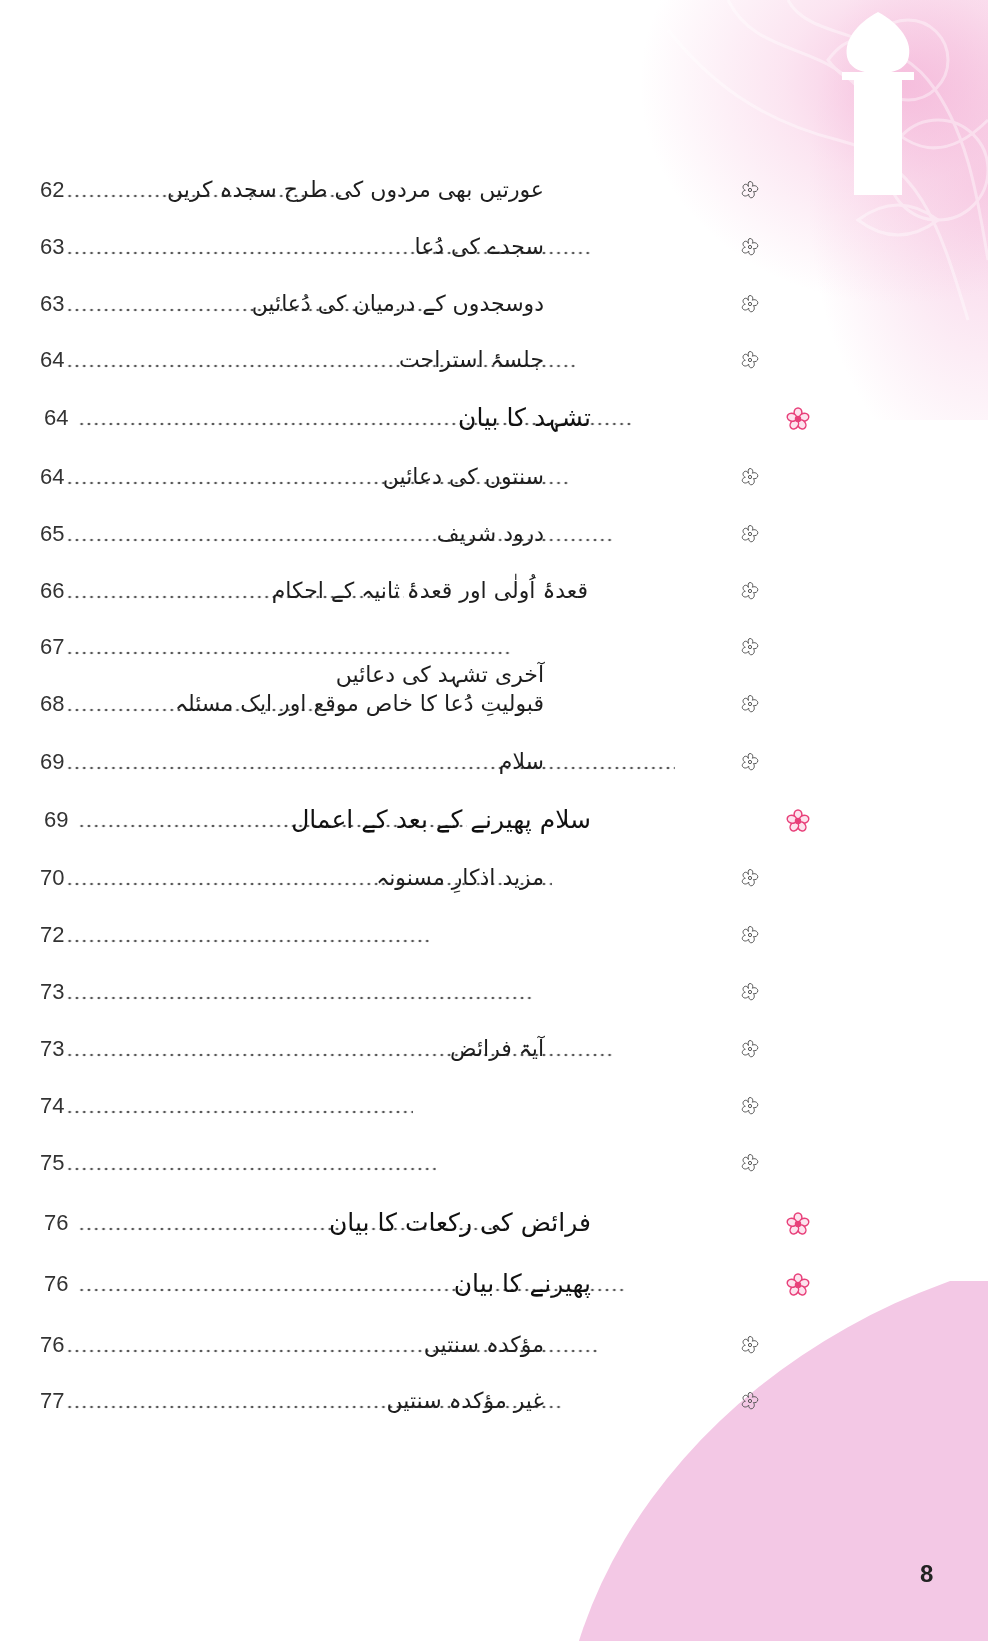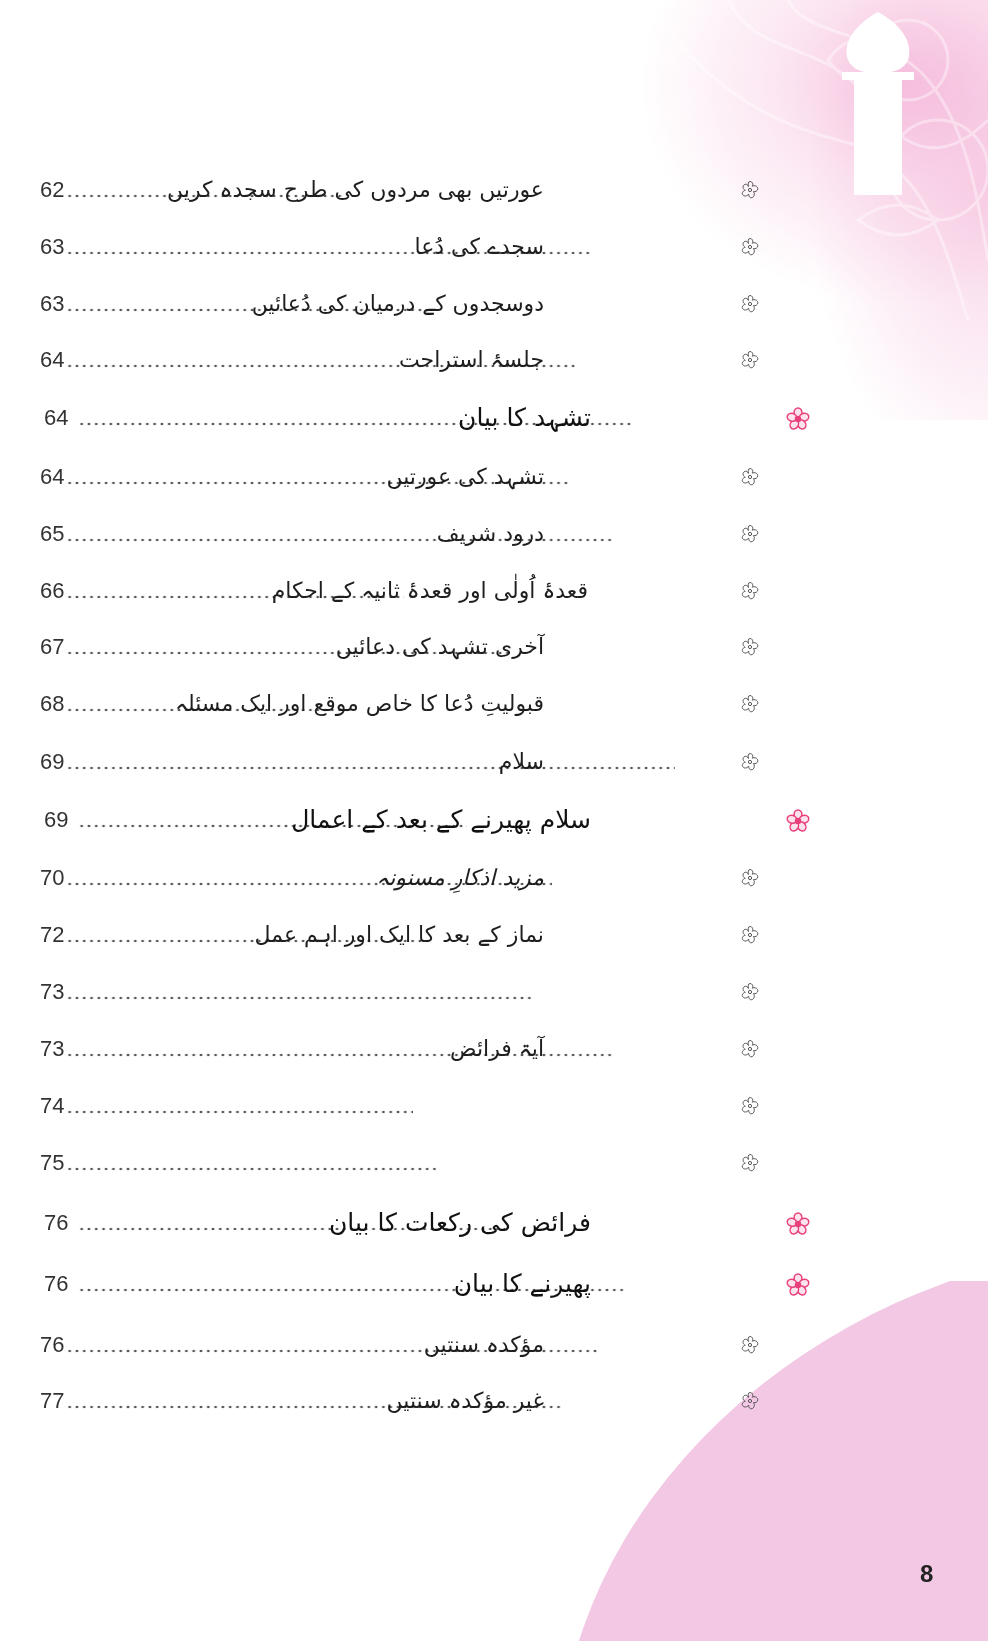--- a/index.html
+++ b/index.html
@@ -200,21 +200,21 @@
             <ellipse cx="15.4" cy="17" rx="3.6" ry="4.4" transform="rotate(144 15.4 17)"></ellipse>
             <ellipse cx="8.6" cy="17" rx="3.6" ry="4.4" transform="rotate(216 8.6 17)"></ellipse>
             <ellipse cx="6.4" cy="10.4" rx="3.6" ry="4.4" transform="rotate(288 6.4 10.4)"></ellipse>
           </g>
           <circle cx="12" cy="12" r="3" fill="#e8407a"></circle>
         </svg></span>
     </div>
     <div class="toc-row sub" style="top: 457px;">
       <span class="toc-page" style="left: 40px;">64</span>
       <span class="toc-dots" style="left: 66px; width: 502px;"></span>
-      <span class="toc-title" style="right: 260px;">تشہد کی عورتیں</span>
+      <span class="toc-title" style="right: 260px;">سنتوں کی دعائیں</span>
       <span class="bullet" style="left: 738px;"><svg viewBox="0 0 24 24" width="24" height="24">
           <g fill="none" stroke="#555" stroke-width="1">
             <path d="M12 3.5 C14.5 3.5 15.5 6.5 14.2 8.2 C16.5 7 19.5 8 19.8 10.6 C20 13 17.2 14.1 15.4 13.6 C17 15.6 16.4 18.9 13.9 19.7 C11.8 20.4 10.4 17.9 10.7 16.1 C9.3 18.2 6.2 18.8 4.7 16.7 C3.4 14.8 5.2 12.7 7.3 12.3 C5 11.3 4.2 8.3 6.1 6.8 C7.8 5.5 10 6.7 10.4 8.5 C10 6.3 10 3.5 12 3.5 Z"></path>
             <circle cx="12" cy="12" r="1.6"></circle>
           </g>
         </svg></span>
     </div>
     <div class="toc-row sub" style="top: 514px;">
       <span class="toc-page" style="left: 40px;">65</span>
       <span class="toc-dots" style="left: 66px; width: 547px;"></span>
@@ -233,21 +233,21 @@
       <span class="bullet" style="left: 738px;"><svg viewBox="0 0 24 24" width="24" height="24">
           <g fill="none" stroke="#555" stroke-width="1">
             <path d="M12 3.5 C14.5 3.5 15.5 6.5 14.2 8.2 C16.5 7 19.5 8 19.8 10.6 C20 13 17.2 14.1 15.4 13.6 C17 15.6 16.4 18.9 13.9 19.7 C11.8 20.4 10.4 17.9 10.7 16.1 C9.3 18.2 6.2 18.8 4.7 16.7 C3.4 14.8 5.2 12.7 7.3 12.3 C5 11.3 4.2 8.3 6.1 6.8 C7.8 5.5 10 6.7 10.4 8.5 C10 6.3 10 3.5 12 3.5 Z"></path>
             <circle cx="12" cy="12" r="1.6"></circle>
           </g>
         </svg></span>
     </div>
     <div class="toc-row sub" style="top: 627px;">
       <span class="toc-page" style="left: 40px;">67</span>
       <span class="toc-dots" style="left: 66px; width: 446px;"></span>
-      <span class="toc-title" style="right: 260px;">آخری تشہد کی دعائیں</span>
+      <span class="toc-title" style="right: 260px; margin-top: 28px;">آخری تشہد کی دعائیں</span>
       <span class="bullet" style="left: 738px;"><svg viewBox="0 0 24 24" width="24" height="24">
           <g fill="none" stroke="#555" stroke-width="1">
             <path d="M12 3.5 C14.5 3.5 15.5 6.5 14.2 8.2 C16.5 7 19.5 8 19.8 10.6 C20 13 17.2 14.1 15.4 13.6 C17 15.6 16.4 18.9 13.9 19.7 C11.8 20.4 10.4 17.9 10.7 16.1 C9.3 18.2 6.2 18.8 4.7 16.7 C3.4 14.8 5.2 12.7 7.3 12.3 C5 11.3 4.2 8.3 6.1 6.8 C7.8 5.5 10 6.7 10.4 8.5 C10 6.3 10 3.5 12 3.5 Z"></path>
             <circle cx="12" cy="12" r="1.6"></circle>
           </g>
         </svg></span>
     </div>
     <div class="toc-row sub" style="top: 684px;">
       <span class="toc-page" style="left: 40px;">68</span>
       <span class="toc-dots" style="left: 66px; width: 285px;"></span>
@@ -281,32 +281,31 @@
             <ellipse cx="15.4" cy="17" rx="3.6" ry="4.4" transform="rotate(144 15.4 17)"></ellipse>
             <ellipse cx="8.6" cy="17" rx="3.6" ry="4.4" transform="rotate(216 8.6 17)"></ellipse>
             <ellipse cx="6.4" cy="10.4" rx="3.6" ry="4.4" transform="rotate(288 6.4 10.4)"></ellipse>
           </g>
           <circle cx="12" cy="12" r="3" fill="#e8407a"></circle>
         </svg></span>
     </div>
     <div class="toc-row sub" style="top: 858px;">
       <span class="toc-page" style="left: 40px;">70</span>
       <span class="toc-dots" style="left: 66px; width: 486px;"></span>
-      <span class="toc-title" style="right: 260px; font-style: italic;">مزید اذکارِ مسنونہ</span>
+      <span class="toc-title" style="right: 260px;">مزید اذکارِ مسنونہ</span>
       <span class="bullet" style="left: 738px;"><svg viewBox="0 0 24 24" width="24" height="24">
           <g fill="none" stroke="#555" stroke-width="1">
             <path d="M12 3.5 C14.5 3.5 15.5 6.5 14.2 8.2 C16.5 7 19.5 8 19.8 10.6 C20 13 17.2 14.1 15.4 13.6 C17 15.6 16.4 18.9 13.9 19.7 C11.8 20.4 10.4 17.9 10.7 16.1 C9.3 18.2 6.2 18.8 4.7 16.7 C3.4 14.8 5.2 12.7 7.3 12.3 C5 11.3 4.2 8.3 6.1 6.8 C7.8 5.5 10 6.7 10.4 8.5 C10 6.3 10 3.5 12 3.5 Z"></path>
             <circle cx="12" cy="12" r="1.6"></circle>
           </g>
         </svg></span>
     </div>
     <div class="toc-row sub" style="top: 915px;">
       <span class="toc-page" style="left: 40px;">72</span>
       <span class="toc-dots" style="left: 66px; width: 365px;"></span>
-      <span class="toc-title" style="right: 260px;">نماز کے بعد کا ایک اور اہم عمل</span>
       <span class="bullet" style="left: 738px;"><svg viewBox="0 0 24 24" width="24" height="24">
           <g fill="none" stroke="#555" stroke-width="1">
             <path d="M12 3.5 C14.5 3.5 15.5 6.5 14.2 8.2 C16.5 7 19.5 8 19.8 10.6 C20 13 17.2 14.1 15.4 13.6 C17 15.6 16.4 18.9 13.9 19.7 C11.8 20.4 10.4 17.9 10.7 16.1 C9.3 18.2 6.2 18.8 4.7 16.7 C3.4 14.8 5.2 12.7 7.3 12.3 C5 11.3 4.2 8.3 6.1 6.8 C7.8 5.5 10 6.7 10.4 8.5 C10 6.3 10 3.5 12 3.5 Z"></path>
             <circle cx="12" cy="12" r="1.6"></circle>
           </g>
         </svg></span>
     </div>
     <div class="toc-row sub" style="top: 972px;">
       <span class="toc-page" style="left: 40px;">73</span>
       <span class="toc-dots" style="left: 66px; width: 466px;"></span>

